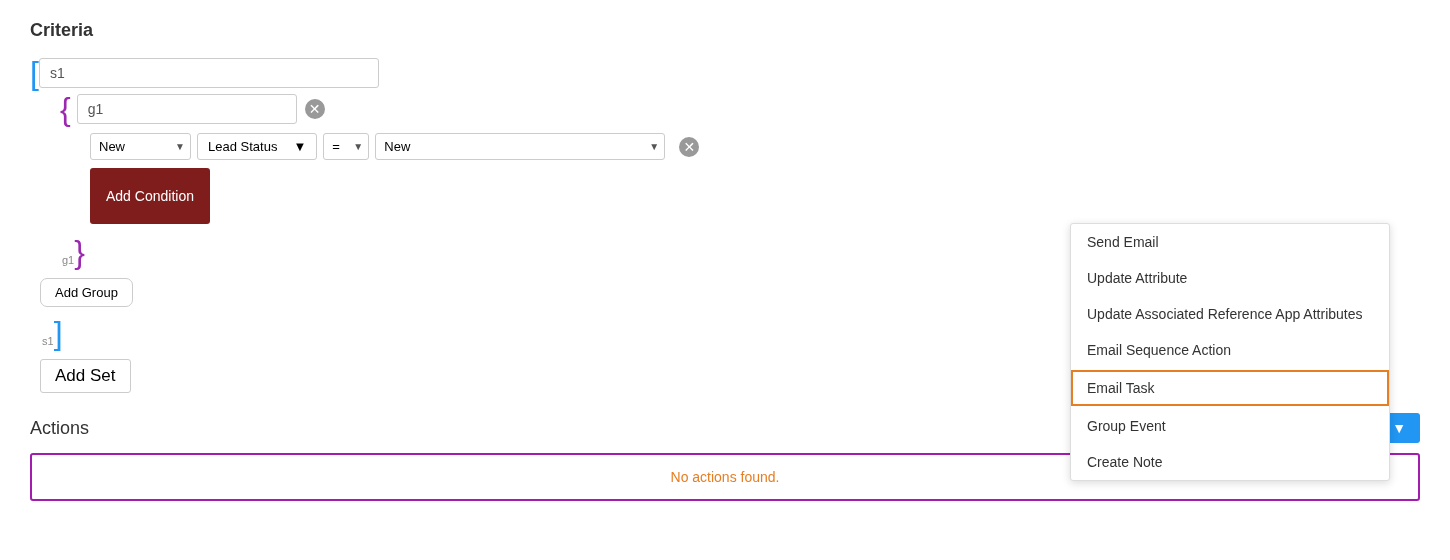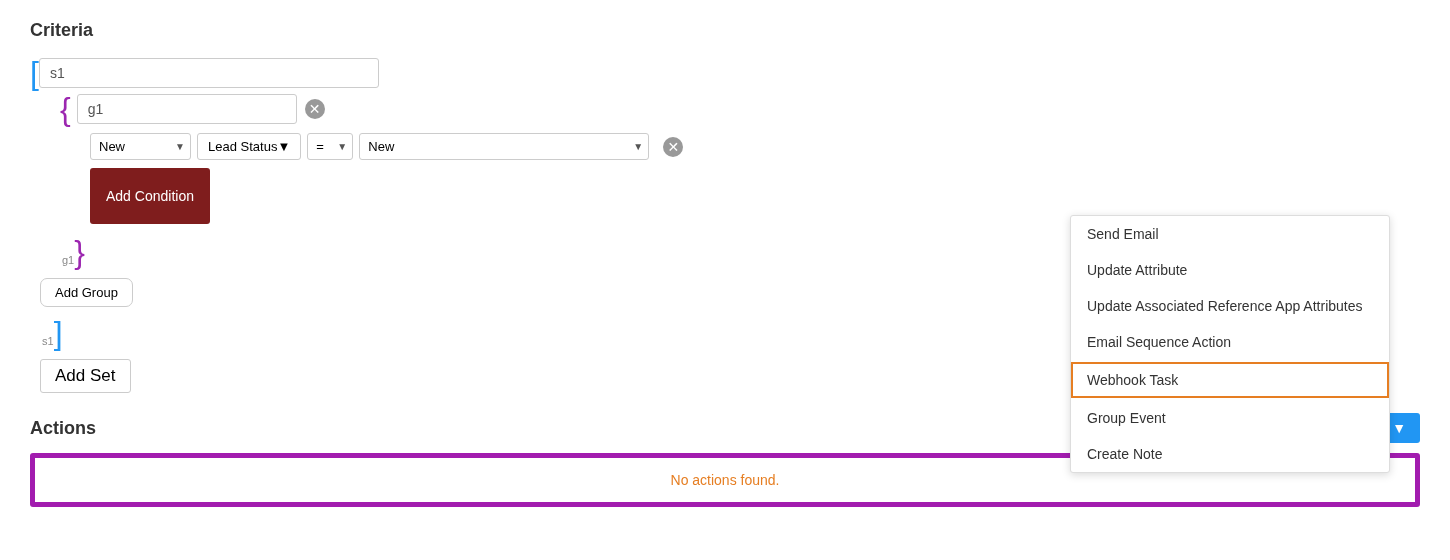--- a/index.html
+++ b/index.html
@@ -102,21 +102,21 @@
 
     .lead-status-btn {
       border: 1px solid #ccc;
       border-radius: 3px;
       padding: 5px 10px;
       background: #fff;
       cursor: pointer;
       font-size: 13px;
       display: flex;
       align-items: center;
-      gap: 0;
+      gap: 16px;
     }
 
     .add-condition-btn {
       background: #7f1d1d;
       color: #fff;
       border: none;
       border-radius: 3px;
       padding: 20px 16px;
       font-size: 14px;
       cursor: pointer;
@@ -153,52 +153,52 @@
 
     .actions-header {
       display: flex;
       align-items: center;
       justify-content: space-between;
       margin-bottom: 10px;
     }
 
     .actions-title {
       font-size: 18px;
-      font-weight: bold;
+      font-weight: normal;
       color: #333;
     }
 
     .add-dropdown-btn {
       background: #2196F3;
       color: #fff;
       border: none;
       border-radius: 3px;
       padding: 7px 14px;
       font-size: 14px;
       cursor: pointer;
       display: flex;
       align-items: center;
       gap: 6px;
     }
 
     .no-actions-bar {
-      border: 5px solid #a21caf;
+      border: 2px solid #a21caf;
       border-radius: 3px;
       padding: 14px;
       text-align: center;
       color: #e67e22;
       font-size: 14px;
       background: #fff;
     }
 
     
     .dropdown-menu {
       position: absolute;
       right: 30px;
-      top: 195px;
+      top: 203px;
       background: #fff;
       border: 1px solid #ddd;
       border-radius: 3px;
       box-shadow: 0 2px 8px rgba(0,0,0,0.15);
       min-width: 320px;
       z-index: 100;
     }
 
     .dropdown-menu-item {
       padding: 10px 16px;
@@ -331,18 +331,18 @@
     <div class="no-actions-bar">
       <span>No actions found.</span>
     </div>
   </div>
 
   <div class="dropdown-menu">
     <span class="dropdown-menu-item">Send Email</span>
     <span class="dropdown-menu-item">Update Attribute</span>
     <span class="dropdown-menu-item">Update Associated Reference App Attributes</span>
     <span class="dropdown-menu-item">Email Sequence Action</span>
-    <span class="dropdown-menu-item highlighted">Webhook Task</span>
+    <span class="dropdown-menu-item highlighted">Email Task</span>
     <span class="dropdown-menu-item">Group Event</span>
     <span class="dropdown-menu-item">Create Note</span>
   </div>
 
 </div>
 
 </body></html>

